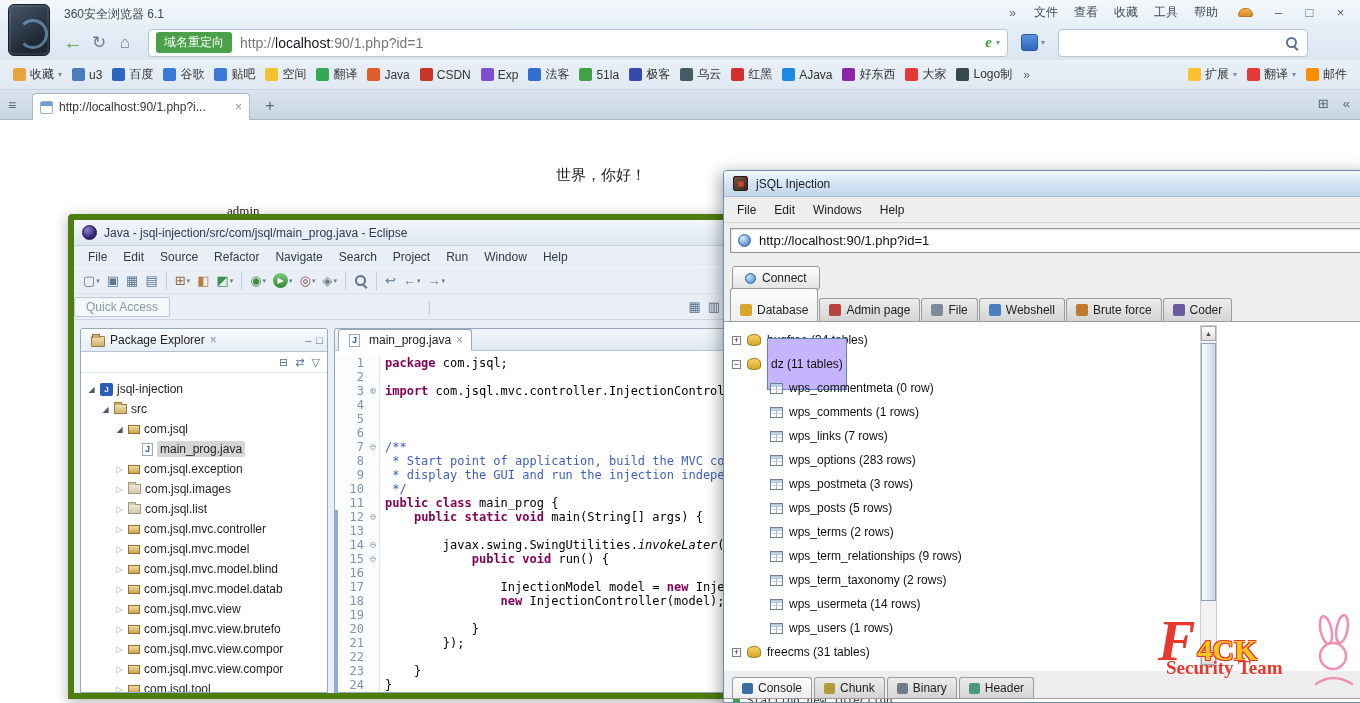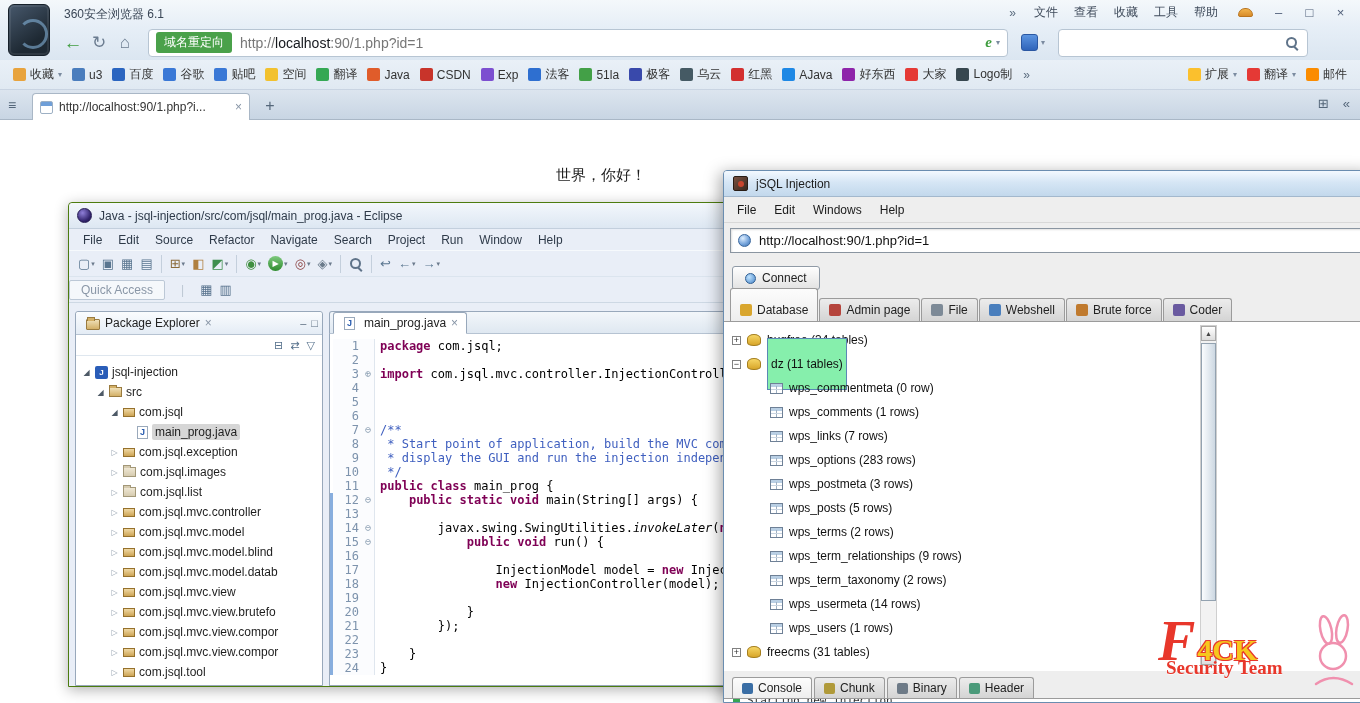--- a/index.html
+++ b/index.html
@@ -51,32 +51,32 @@
   .tclose{color:#8795a6;font-size:12px}
   .newtab{position:absolute;left:258px;top:5px;width:24px;height:21px;display:flex;align-items:center;justify-content:center;color:#55677a;font-size:16px}
   .tab-right{position:absolute;right:10px;top:6px;display:flex;gap:14px;color:#55677a;font-size:13px}
 
   .page{position:absolute;left:0;top:120px;width:1360px;height:583px;background:#fff}
   .sqlbox{position:absolute;left:176px;top:17px;width:983px;height:26px;border:1px dashed #b06a6a;font:13px "DejaVu Sans Mono","Liberation Mono",monospace;color:#d12222;line-height:24px;padding-left:4px;white-space:nowrap;overflow:hidden}
   .hello{position:absolute;left:556px;top:46px;font:15px "Liberation Serif","DejaVu Serif",serif;color:#1c1c1c}
   .admin{position:absolute;left:227px;top:83px;font:13px "Liberation Serif","DejaVu Serif",serif;color:#1c1c1c}
 
   
-  #eclipse{position:absolute;left:68px;top:202px;width:700px;height:485px;background:#e9eef7;border:1px solid #4d7c0f;border-radius:4px 4px 0 0;box-shadow:0 3px 14px rgba(0,0,0,.3);z-index:10}
+  #eclipse{position:absolute;left:68px;top:214px;width:700px;height:485px;background:#e9eef7;border:6px solid #4d7c0f;border-radius:4px 4px 0 0;box-shadow:0 3px 14px rgba(0,0,0,.3);z-index:10}
   .e-title{height:26px;display:flex;align-items:center;gap:7px;padding:0 8px;background:linear-gradient(#f3f7fc,#dde7f2);border-bottom:1px solid #c3cfdd;border-radius:4px 4px 0 0;color:#2e3a49}
   .eclipse-icon{width:15px;height:15px;border-radius:50%;background:radial-gradient(circle at 35% 30%,#8f7fd8,#33256e 65%,#1d1442);border:1px solid #241a52;flex:0 0 15px}
   .e-menus{height:21px;display:flex;align-items:center;padding:0 6px;color:#2e3a49}
   .em-item{padding:2px 8px}
   .e-toolbar{height:27px;display:flex;align-items:center;padding:0 6px;gap:1px;border-top:1px solid #f6f9fc;border-bottom:1px solid #dbe4ee}
   .tb-btn{height:22px;display:flex;align-items:center;padding:0 3px;border-radius:3px}
   .tb-glyph{font-size:13px}
   .tb-dd{font-size:7px;color:#6b7a8c;margin-left:1px}
   .tb-sep{width:1px;height:18px;background:#c4cfdc;margin:0 4px}
   .run-icon{width:15px;height:15px;border-radius:50%;background:linear-gradient(#7ec97e,#2e8b2e);color:#fff;font-size:8px;display:flex;align-items:center;justify-content:center}
-  .e-toolbar2{height:26px;display:flex;align-items:center;justify-content:flex-start;gap:16px;padding-right:42px;border-bottom:1px solid #cdd8e4}
+  .e-toolbar2{height:26px;display:flex;align-items:center;justify-content:space-between;gap:8px;padding-right:42px;border-bottom:1px solid #cdd8e4}
   .qa{padding:2px 11px;color:#8a97a7;border:1px solid #bcc8d6;border-radius:2px;background:#f5f8fb}
   .qa-sep{color:#bcc6d2}
   .pp-icon{font-size:13px;color:#56718c}
   .e-main{position:absolute;left:0;right:0;top:100px;bottom:0}
   .pkg-panel{position:absolute;left:6px;top:8px;width:248px;bottom:0;background:#fff;border:1px solid #98a8bb;border-radius:3px 3px 0 0}
   .view-tabstrip{height:23px;background:linear-gradient(#fafcfe,#e4ecf5);border-bottom:1px solid #b6c3d2;display:flex;align-items:center;padding:0 4px;border-radius:3px 3px 0 0}
   .view-tab{display:flex;align-items:flex-end;gap:5px;padding:2px 6px;color:#222}
   .pkgexp-ic{width:14px;height:11px;background:linear-gradient(#efe0b8,#d3b067);border:1px solid #9a7b3f;border-radius:1px;position:relative}
   .pkgexp-ic::before{content:"";position:absolute;top:-3px;left:0;width:6px;height:3px;background:#d3b067;border:1px solid #9a7b3f;border-bottom:none}
   .view-btns{margin-left:auto;display:flex;gap:5px;color:#5d6e80;font-size:11px}
@@ -130,21 +130,21 @@
   .jt-ic{width:12px;height:12px;border-radius:2px}
   .j-tree-wrap{position:absolute;left:0;right:0;top:150px;height:350px;background:#fff;border-top:1px solid #9b9b9b;overflow:hidden}
   .j-tree{padding-top:6px}
   .jt-row{display:flex;align-items:center;height:24px;white-space:nowrap;color:#111}
   .jt-handle{flex:0 0 9px;width:9px;height:9px;border:1px solid #808080;background:#fff;font-size:9px;line-height:7px;text-align:center;margin-right:6px;color:#333}
   .jt-ic2{margin-right:6px}
   .jic-db{width:14px;height:12px;background:linear-gradient(#f6d665,#d8a62a);border:1px solid #a67f1e;border-radius:50% 50% 45% 45%/40% 40% 30% 30%}
   .jic-table{width:13px;height:11px;background:linear-gradient(#b9cfe4 0,#b9cfe4 3px,#fff 3px);border:1px solid #6e8096;position:relative}
   .jic-table::before{content:"";position:absolute;left:5px;top:2px;bottom:0;width:1px;background:#9fb0c2}
   .jic-table::after{content:"";position:absolute;left:0;right:0;top:5px;height:1px;background:#c9d4e0}
-  .jt-row.selected .jt-label{background:#86efac;border:1px solid #5b87b5;padding:18px 3px}
+  .jt-row.selected .jt-label{background:#c4b5fd;border:1px solid #5b87b5;padding:18px 3px}
   .j-scroll{position:absolute;left:476px;top:3px;width:17px;height:341px;background:#f2f2f2;border:1px solid #cfcfcf}
   .sb-btn{position:absolute;left:0;right:0;height:15px;background:linear-gradient(#fff,#dcdcdc);border:1px solid #a8a8a8;display:flex;align-items:center;justify-content:center;font-size:7px;color:#444}
   .sb-up{top:0}.sb-down{bottom:0}
   .sb-thumb{position:absolute;left:0;right:0;top:17px;height:258px;background:linear-gradient(90deg,#fafcfe,#cdd8e2);border:1px solid #93a2b0}
   .j-bottom{position:absolute;left:0;right:0;top:500px;height:27px;display:flex;align-items:flex-end;padding:0 8px;background:#eee}
   .jb-tab{display:inline-flex;align-items:center;gap:5px;padding:3px 9px;background:linear-gradient(#ececec,#d4d4d4);border:1px solid #9b9b9b;border-bottom:none;border-radius:3px 3px 0 0;color:#222;margin-right:2px}
   .jb-tab.selected{background:linear-gradient(#fcfcfc,#eee)}
   .jb-ic{width:11px;height:11px;border-radius:2px}
   .j-console{position:absolute;left:0;right:0;top:527px;bottom:0;background:#fff;border-top:1px solid #9b9b9b;display:flex;align-items:center;gap:7px;padding:0 9px;font:11px "DejaVu Sans Mono","Liberation Mono",monospace;color:#2c2c2c;overflow:hidden}
   .console-marker{width:7px;height:7px;background:#35a552;border-radius:1px;flex:0 0 7px}

